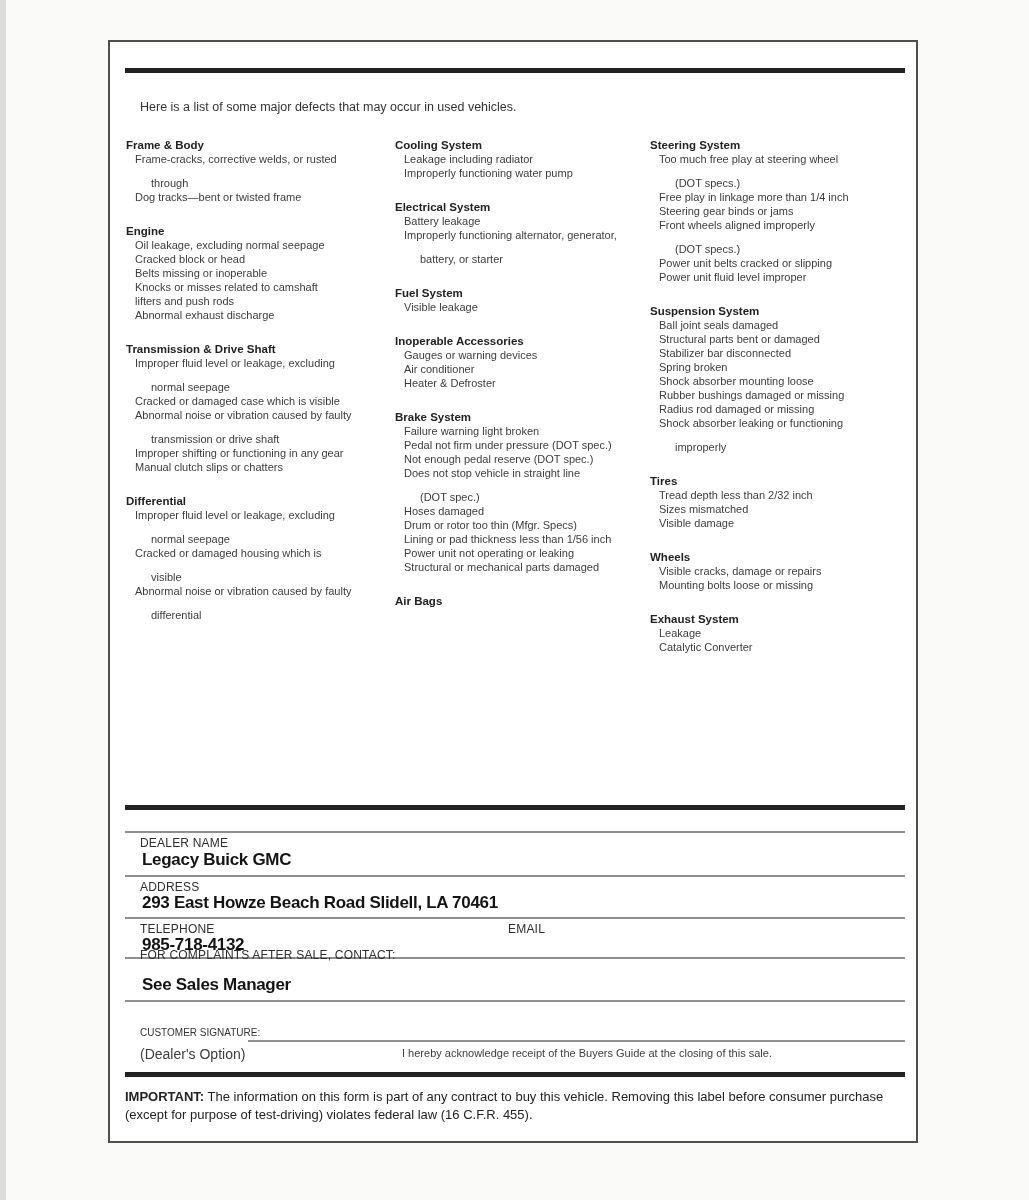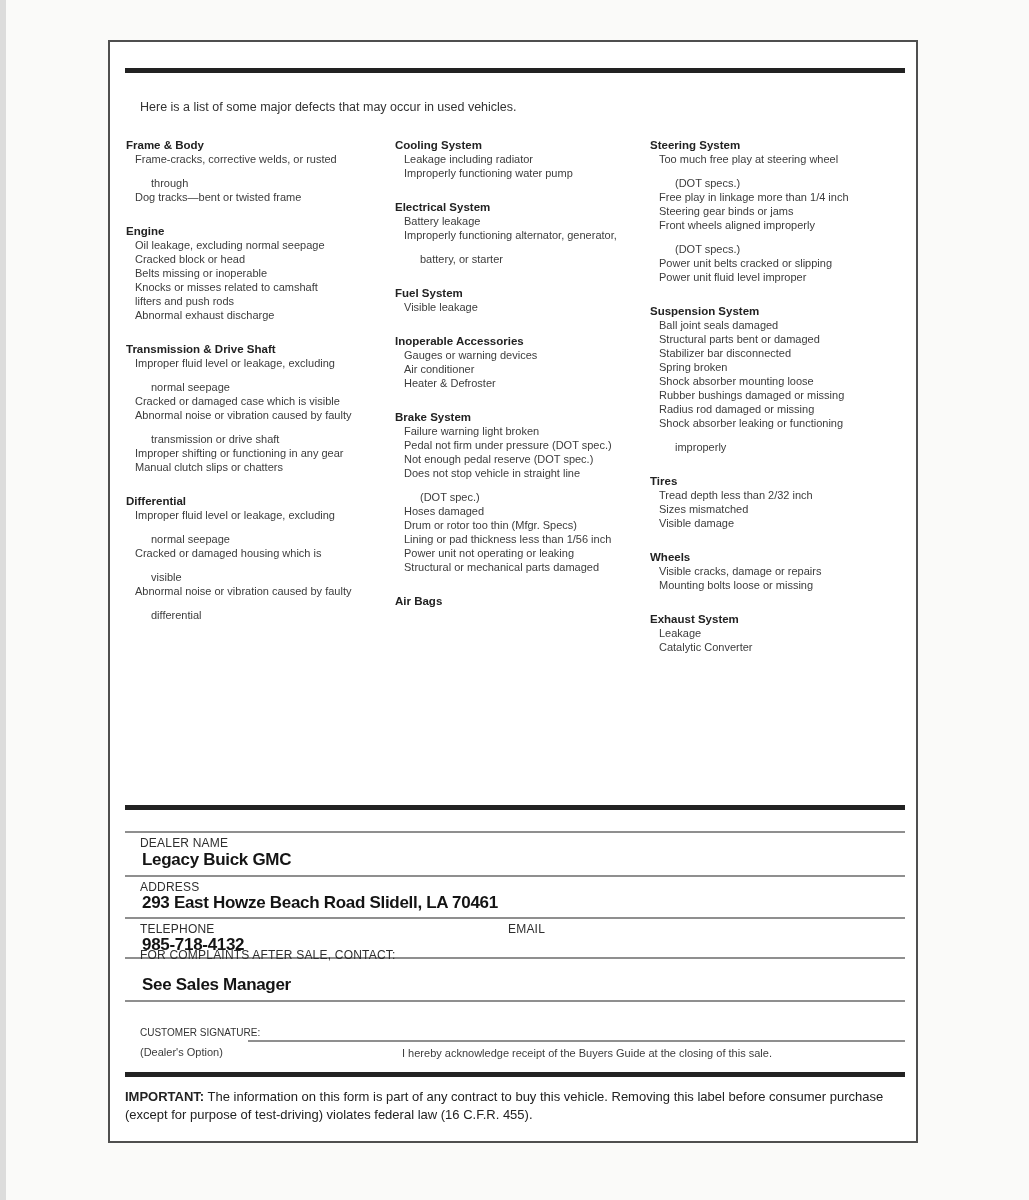--- a/index.html
+++ b/index.html
@@ -100,21 +100,21 @@
   .sig-label {
     position: absolute; top: 985px; left: 30px;
     font-size: 10px; color: #333333;
   }
   .sig-line {
     position: absolute; top: 998px; left: 138px;
     width: 657px; height: 2px; background: #8f8f8f;
   }
   .sig-sub {
     position: absolute; top: 1004px; left: 30px;
-    font-size: 11px; color: #3c3c3c; text-align: right;
+    font-size: 14px; color: #3c3c3c; text-align: right;
   }
   .sig-ack {
     position: absolute; top: 1005px; left: 292px;
     font-size: 11px; color: #3c3c3c;
   }
 
   .important {
     position: absolute; top: 1046px; left: 15px;
     width: 768px;
     font-size: 13px; color: #222222; line-height: 18px;

